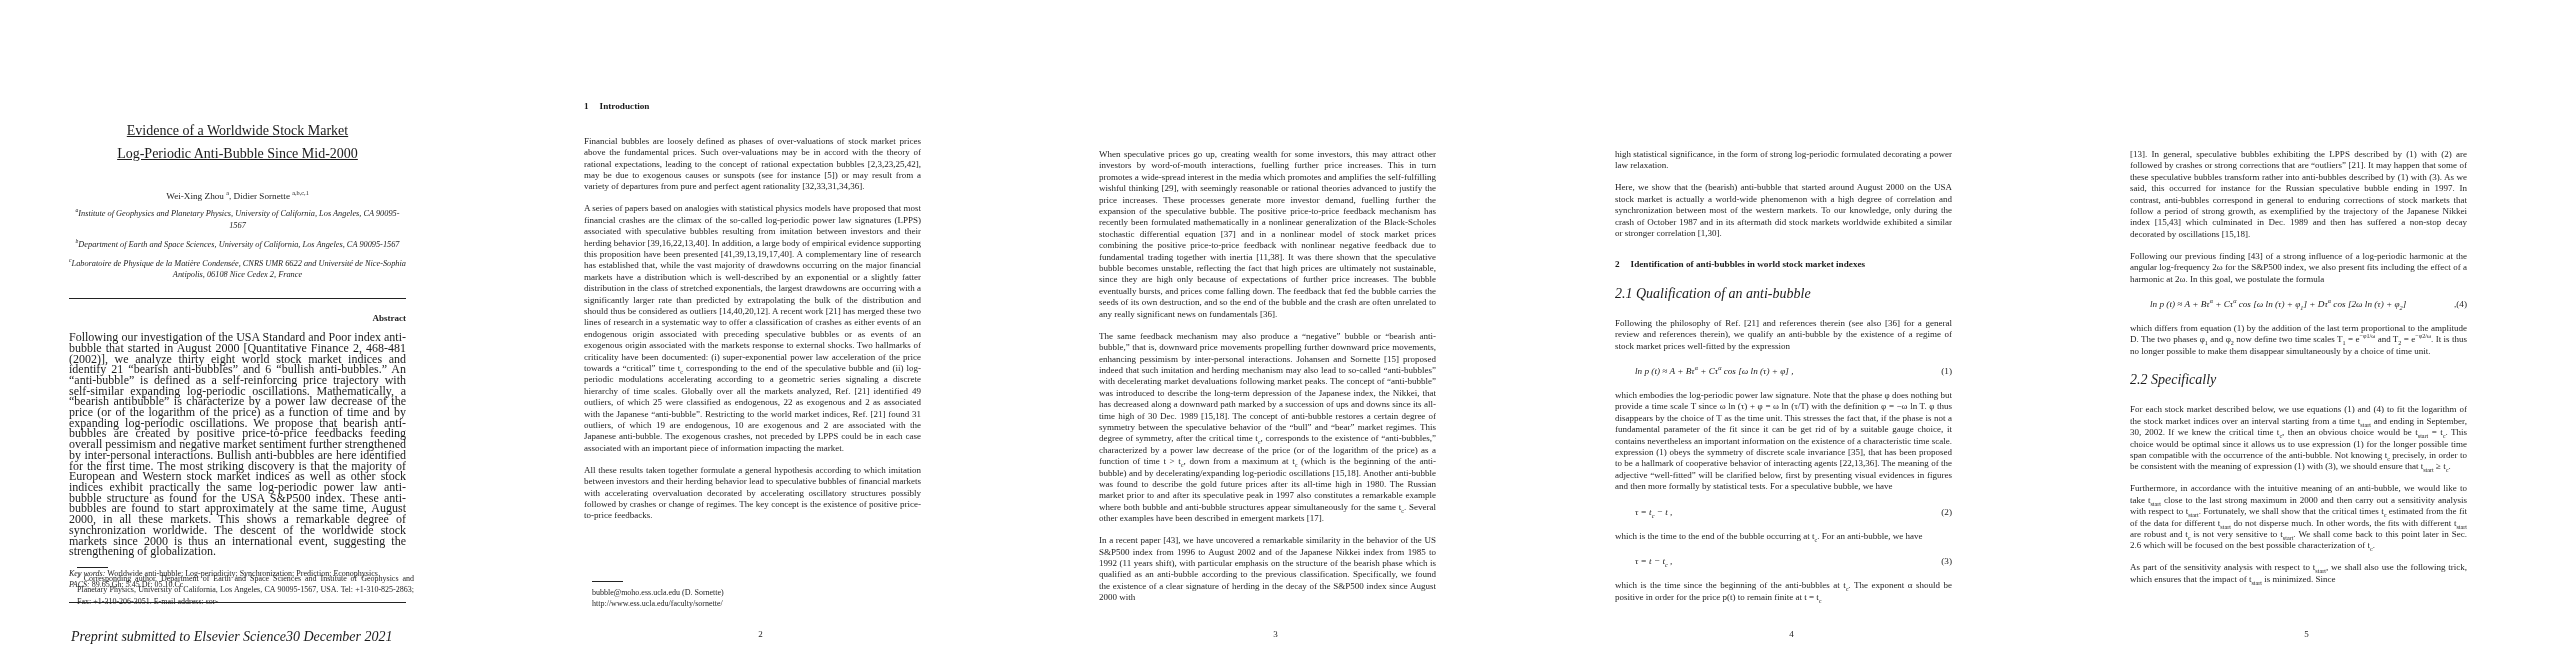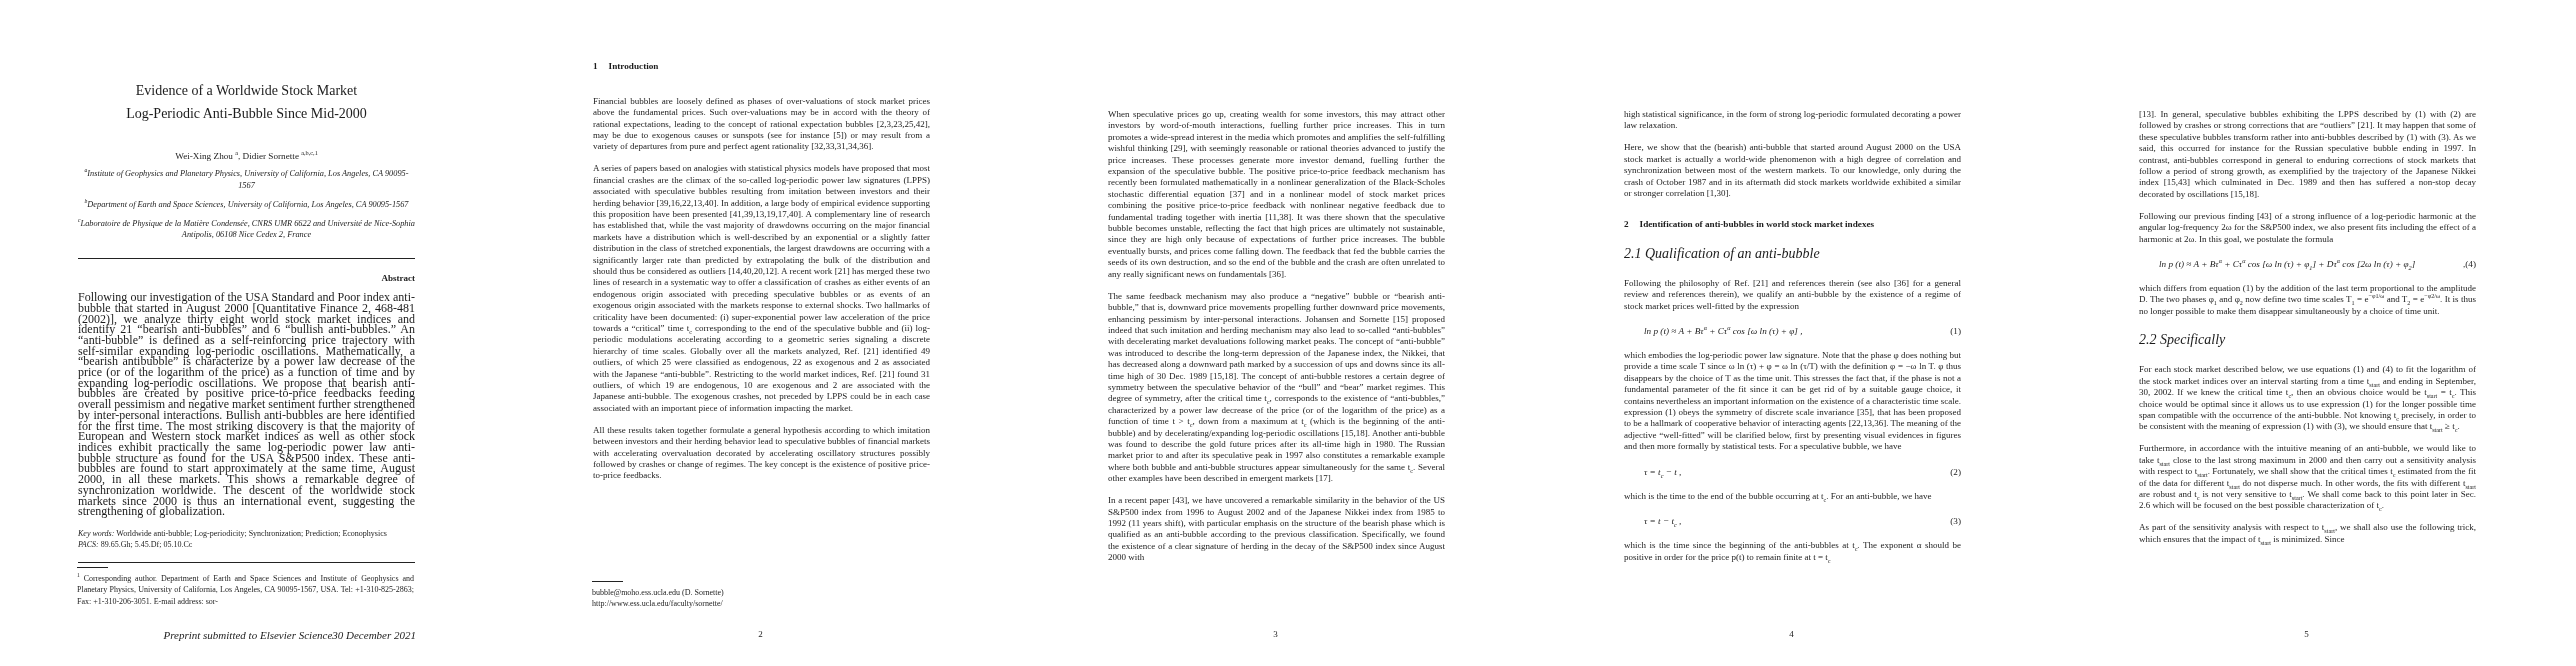--- a/index.html
+++ b/index.html
@@ -3,58 +3,58 @@
 <meta charset="utf-8">
 <style>
   html,body{margin:0;padding:0;}
   body{
     width:2576px;height:667px;position:relative;overflow:hidden;
     background:#ffffff;color:#1c1c1c;
     font-family:"Liberation Serif","DejaVu Serif",serif;
   }
   .page{position:absolute;top:0;width:515px;height:667px;background:#fff;}
   #page-1{left:0;}#page-2{left:515px;}#page-3{left:1030px;}#page-4{left:1546px;}#page-5{left:2061px;}
-  .content{position:absolute;left:78px;width:337px;}
+  .content{position:absolute;left:69px;width:337px;margin-top:40px;}
   #page-1 .content{top:79px;}
   #page-2 .content{top:61px;}
   #page-3 .content,#page-4 .content,#page-5 .content{top:109px;}
 
   .content > :first-child{margin-top:0;}
   .para{font-size:9px;line-height:11.4px;text-align:justify;margin:10.6px 0 0;}
   .heading{margin:20px 0 0;font-weight:700;font-size:9.2px;line-height:11.7px;}
   .heading .sec-num{display:inline-block;min-width:15.6px;}
   .subheading{margin:17px 0 0;font-style:italic;font-size:14px;line-height:11.7px;}
   .subheading .sec-num{display:inline-block;min-width:21px;}
   .heading + .para{margin-top:23px;}
   .heading + .subheading{margin-top:16.7px;}
   .subheading + .para{margin-top:18.3px;}
   .equation{margin:14px 0 0;padding-left:20px;display:flex;align-items:baseline;font-size:9.2px;}
   .eq-body{font-style:italic;flex:1 1 auto;white-space:nowrap;}
   .eq-num{font-style:normal;margin-left:4.4px;}
   .equation + .para{margin-top:14px;}
 
-  .block-title{font-size:14px;line-height:23px;text-align:center;font-weight:400;}
+  .block-title{font-size:14px;line-height:23px;text-align:center;font-weight:400;text-decoration:underline;}
   .authors{margin-top:26px;text-align:center;font-size:9.2px;}
   .affiliation{margin-top:7.2px;text-align:center;font-style:italic;font-size:8.3px;line-height:11.7px;}
   .rule{margin-top:16.7px;border-top:1.1px solid #222;height:0;}
   .rule.tight{margin-top:11.7px;}
   .abstract-heading{margin-top:14px;font-weight:700;font-size:9px;text-align:right;}
   .abstract{margin-top:9.4px;font-size:12px;line-height:10.7px;text-align:justify;}
   .meta{margin-top:11.7px;font-size:8px;line-height:10.7px;}
   .meta + .meta{margin-top:0.6px;}
   .meta .meta-label{font-style:italic;}
 
   .footnote{position:absolute;left:77px;width:337px;}
   #page-1 .footnote{top:567px;}
   #page-2 .footnote{top:581px;}
   .fn-rule{width:31px;border-top:0.8px solid #222;margin-bottom:5px;}
   .fn-text,.fn-line{font-size:8px;line-height:11.3px;text-align:justify;}
   .fn-line{text-align:left;}
 
-  .page-footer{position:absolute;left:79px;width:337px;top:629px;display:flex;justify-content:flex-end;font-style:italic;font-size:11px;}
+  .page-footer{position:absolute;left:71px;width:337px;top:629px;display:flex;justify-content:flex-start;font-style:italic;font-size:14px;}
   .page-number{position:absolute;left:77px;width:337px;top:629px;text-align:center;font-size:9px;}
 
   .arxiv-watermark{
     position:absolute;left:24.5px;top:328px;
     transform:translate(-50%,-50%) rotate(-90deg);
     white-space:nowrap;font-size:15px;color:#818181;letter-spacing:0.2px;
     font-family:"Liberation Serif","DejaVu Serif",serif;
   }
   sup{font-size:68%;line-height:0;}
   sub{font-size:68%;line-height:0;}

